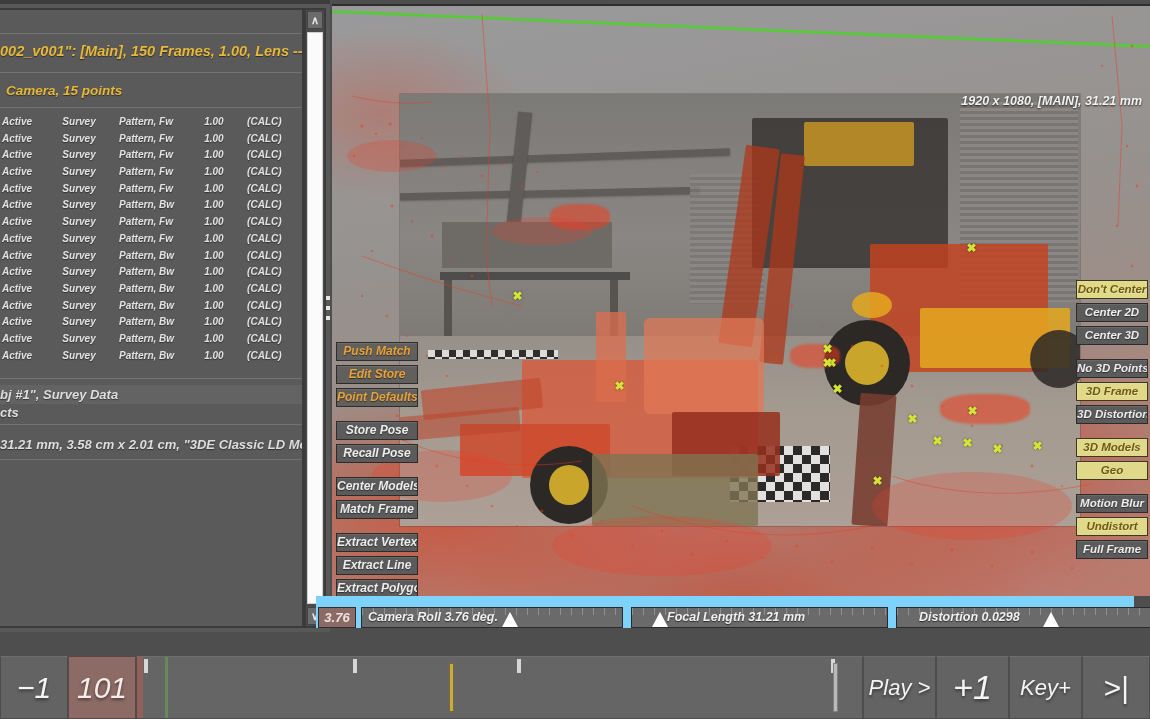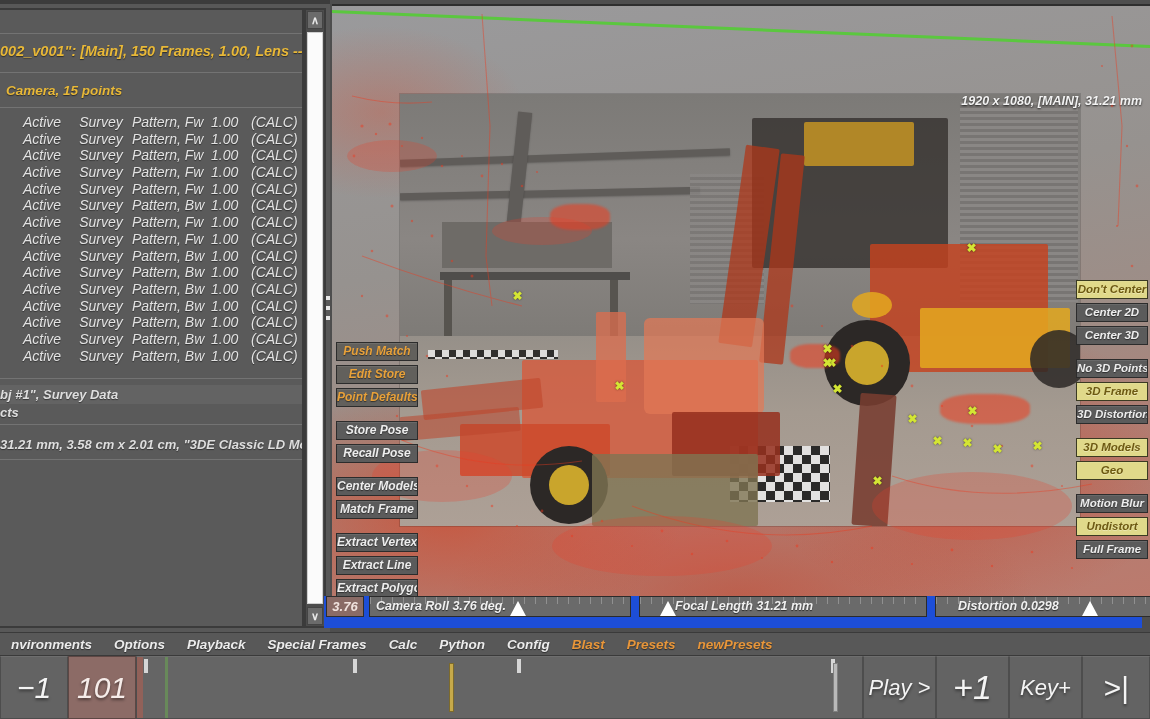--- a/index.html
+++ b/index.html
@@ -65,26 +65,25 @@
   .lp-rows {
     position: absolute;
     left: 0; top: 104px;
     width: 100%;
   }
   .lp-row {
     height: 16.7px;
     line-height: 16.7px;
     color: #e3e3e3;
     font-style: italic;
-    font-weight: normal;
-    font-size: 14px;
+    font-weight: bold;
+    font-size: 10px;
     white-space: nowrap;
     display: flex;
     text-shadow: 0 1px 1px rgba(0,0,0,.45);
-    margin-left: 21px;
   }
   .lp-row span.c1 { width: 68px; padding-left: 2px; }
   .lp-row span.c2 { width: 62px; }
   .lp-row span.c3 { width: 93px; }
   .lp-row span.c4 { width: 47px; }
   .lp-row span.c5 { width: 60px; }
 
   .lp-divider {
     position: absolute;
     left: 0; width: 100%;
@@ -319,25 +318,25 @@
   .vbtn.orange {
     background: #62605c;
     color: #e8a13a;
   }
   .vbtn.gap { margin-top: 14px; }
   #btncol-right .vbtn { height: 19px; font-size: 11.5px; }
 
   
   #slider-strip {
     position: absolute;
-    left: 324px; top: 596px;
+    left: 316px; top: 596px;
     width: 818px; height: 32px;
-    background: #1d4ed8;
+    background: #7dd3fc;
     display: flex;
-    align-items: flex-start;
+    align-items: flex-end;
     padding: 0 2px;
   }
   .num-box {
     width: 38px; height: 21px; line-height: 19px;
     background: #8a6b66;
     border: 1px solid #2e2e2e;
     color: #f0e2de;
     font-style: italic; font-weight: bold; font-size: 13px;
     text-align: center;
     margin-right: 5px;
@@ -373,21 +372,21 @@
   .slider .knob {
     position: absolute;
     top: 4px;
     width: 0; height: 0;
     border-left: 8px solid transparent;
     border-right: 8px solid transparent;
     border-bottom: 15px solid #ffffff;
     z-index: 4;
   }
   #slider-roll { width: 262px; margin-right: 8px; }
-  #slider-focal { width: 288px; margin-right: 8px; }
+  #slider-focal { width: 257px; margin-right: 8px; }
   #slider-dist { width: 272px; }
 
   
   #menubar {
     position: absolute;
     left: 0; top: 632px;
     width: 1150px; height: 24px;
     background: #585858;
     border-top: 1px solid #3a3a3a;
     border-bottom: 1px solid #3a3a3a;
@@ -820,32 +819,20 @@
       <div class="knob" style="left:20px;"></div>
     </div>
 
     <div class="slider" id="slider-dist">
       <div class="ticks"></div>
       <div class="label" style="left:22px;">Distortion 0.0298</div>
       <div class="knob" style="left:146px;"></div>
     </div>
   </div>
 
-  <div id="menubar">
-      <div class="menu-item">nvironments</div>
-      <div class="menu-item">Options</div>
-      <div class="menu-item">Playback</div>
-      <div class="menu-item">Special Frames</div>
-      <div class="menu-item">Calc</div>
-      <div class="menu-item">Python</div>
-      <div class="menu-item">Config</div>
-      <div class="menu-item accent">Blast</div>
-      <div class="menu-item accent">Presets</div>
-      <div class="menu-item accent">newPresets</div>
-    </div>
 
   <div id="playbar">
     <div class="pbtn" id="btn-minus1">−1</div>
     <div class="pbtn" id="btn-frame-num">101</div>
     <div id="timeline">
       <div class="tl-redstart" style="left:0;"></div>
       <div class="tl-mark" style="left:7px;"></div>
       <div class="tl-green" style="left:28px;"></div>
       <div class="tl-mark" style="left:216px;"></div>
       <div class="tl-mark" style="left:380px;"></div>

